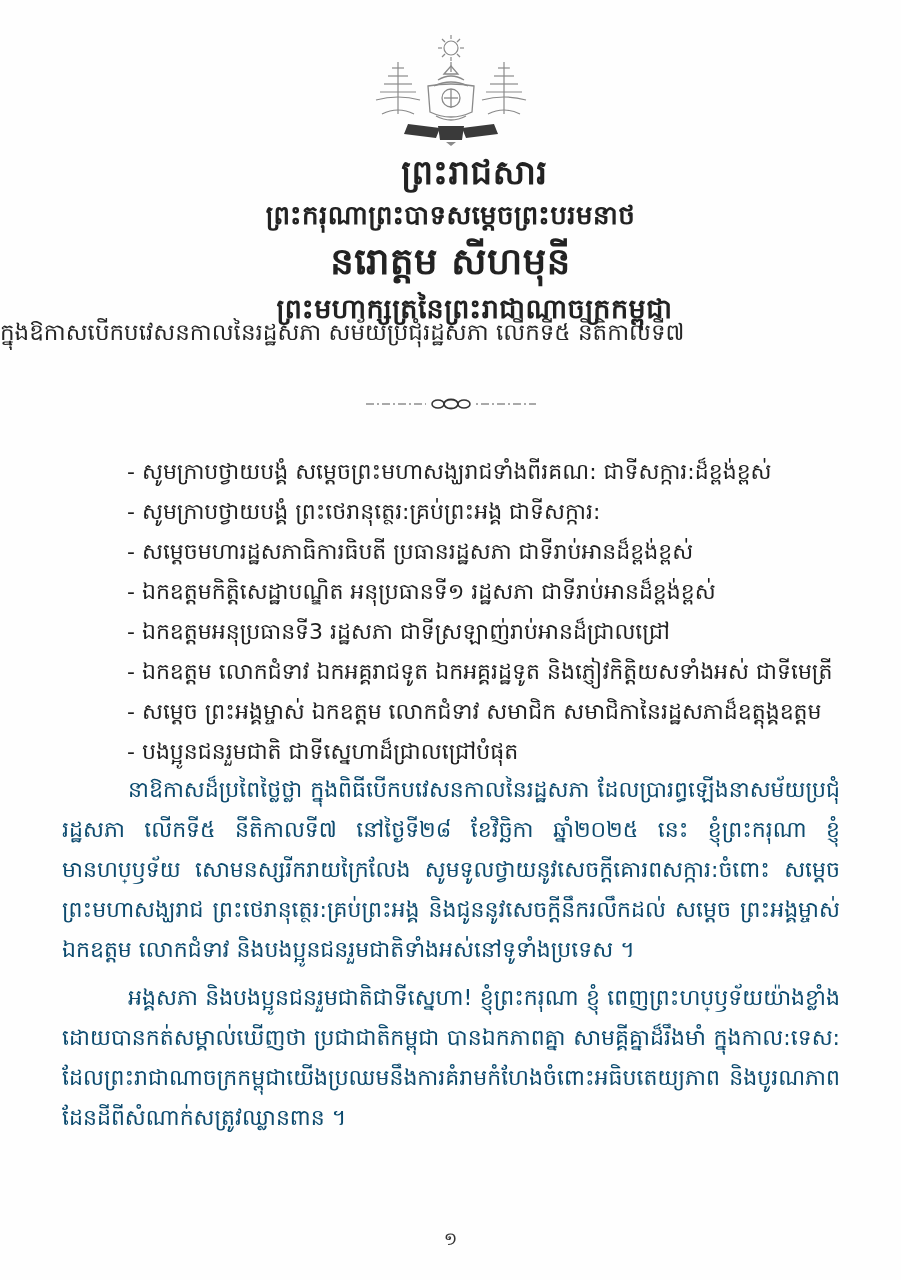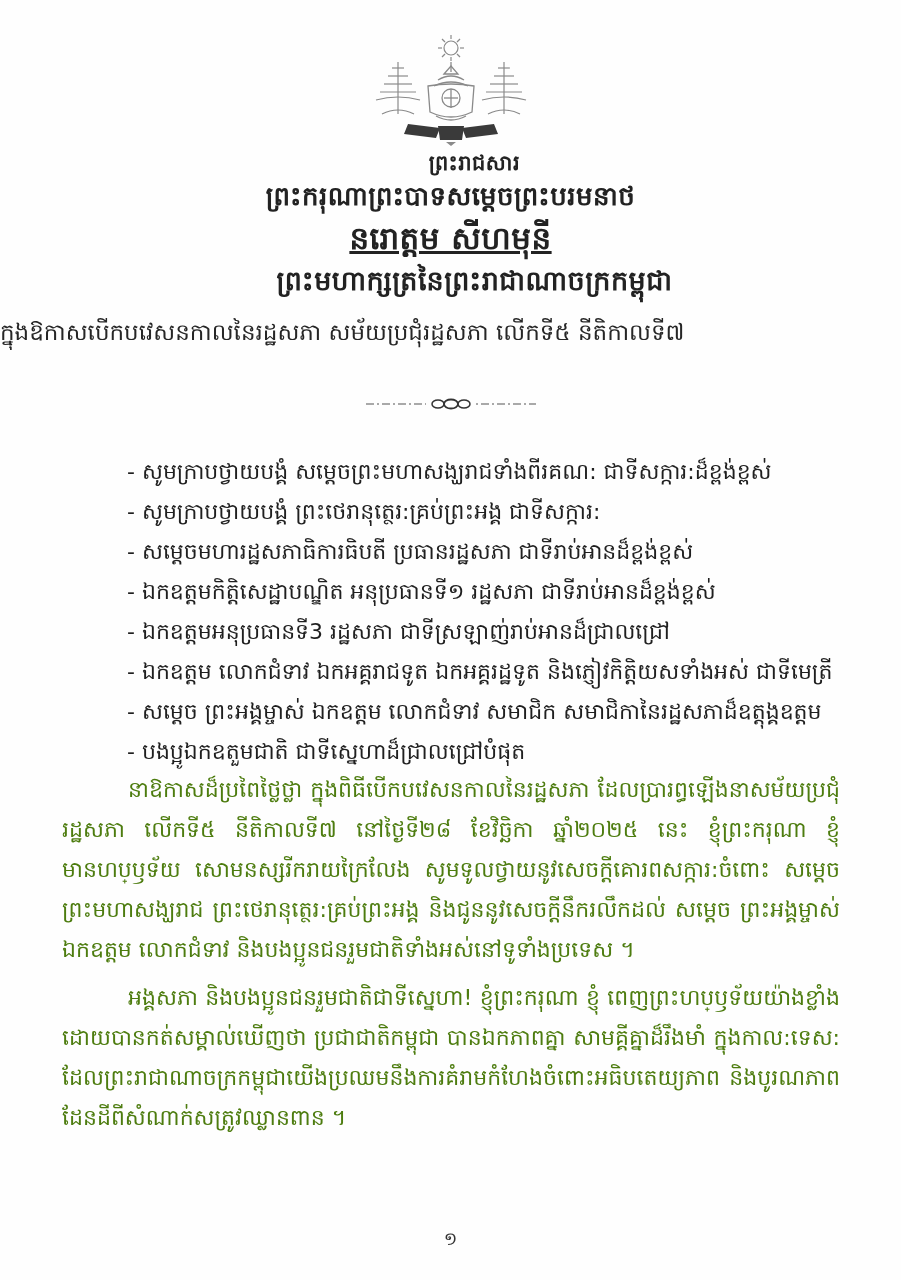--- a/index.html
+++ b/index.html
@@ -34,23 +34,23 @@
     left: 0;
     width: 100%;
     text-align: center;
   }
   .h-line {
     font-weight: bold;
     color: #222;
     letter-spacing: 0.5px;
     line-height: 1.45;
   }
-  .h-line.l1 { font-size: 21px; padding-left: 48px; }
+  .h-line.l1 { font-size: 34px; padding-left: 48px; }
   .h-line.l2 { font-size: 26px; }
-  .h-line.l3 { font-size: 31px; text-decoration: underline; }
+  .h-line.l3 { font-size: 37px; }
   .h-line.l4 { font-size: 27px; padding-left: 48px; }
   .subtitle-block {
     position: absolute;
     top: 312px;
     left: 0;
     width: 100%;
   }
   .sub-line {
     font-size: 23px;
     color: #262626;
@@ -77,21 +77,21 @@
     color: #1f1f1f;
     line-height: 40px;
     white-space: nowrap;
   }
   
   .para {
     position: absolute;
     left: 62px;
     width: 778px;
     font-size: 22px;
-    color: #4d7c0f;
+    color: #0c4a6e;
     line-height: 40px;
     text-align: justify;
     text-indent: 66px;
   }
   .para.p1 { top: 770px; }
   .para.p2 { top: 978px; }
   
   .page-number {
     position: absolute;
     bottom: 26px;
@@ -188,21 +188,21 @@
   </div>
 
   <div class="salutations">
     <div class="sal-line">- សូមក្រាបថ្វាយបង្គំ សម្តេចព្រះមហាសង្ឃរាជទាំងពីរគណ: ជាទីសក្ការ:ដ៏ខ្ពង់ខ្ពស់</div>
     <div class="sal-line">- សូមក្រាបថ្វាយបង្គំ ព្រះថេរានុត្ថេរ:គ្រប់ព្រះអង្គ ជាទីសក្ការ:</div>
     <div class="sal-line">- សម្តេចមហារដ្ឋសភាធិការធិបតី ប្រធានរដ្ឋសភា ជាទីរាប់អានដ៏ខ្ពង់ខ្ពស់</div>
     <div class="sal-line">- ឯកឧត្តមកិត្តិសេដ្ឋាបណ្ឌិត អនុប្រធានទី១ រដ្ឋសភា ជាទីរាប់អានដ៏ខ្ពង់ខ្ពស់</div>
     <div class="sal-line">- ឯកឧត្តមអនុប្រធានទី3 រដ្ឋសភា ជាទីស្រឡាញ់រាប់អានដ៏ជ្រាលជ្រៅ</div>
     <div class="sal-line">- ឯកឧត្តម លោកជំទាវ ឯកអគ្គរាជទូត ឯកអគ្គរដ្ឋទូត និងភ្ញៀវកិត្តិយសទាំងអស់ ជាទីមេត្រី</div>
     <div class="sal-line">- សម្តេច ព្រះអង្គម្ចាស់ ឯកឧត្តម លោកជំទាវ សមាជិក សមាជិកានៃរដ្ឋសភាដ៏ឧត្តុង្គឧត្តម</div>
-    <div class="sal-line">- បងប្អូឯកឧតួមជាតិ ជាទីស្នេហាដ៏ជ្រាលជ្រៅបំផុត</div>
+    <div class="sal-line">- បងប្អូនជនរួមជាតិ ជាទីស្នេហាដ៏ជ្រាលជ្រៅបំផុត</div>
   </div>
 
   <div class="para p1">នាឱកាសដ៏ប្រពៃថ្លៃថ្លា ក្នុងពិធីបើកបវេសនកាលនៃរដ្ឋសភា ដែលប្រារព្ធឡើងនាសម័យប្រជុំ រដ្ឋសភា លើកទី៥ នីតិកាលទី៧ នៅថ្ងៃទី២៨ ខែវិច្ឆិកា ឆ្នាំ២០២៥ នេះ ខ្ញុំព្រះករុណា ខ្ញុំ មានហប្ឫទ័យ សោមនស្សរីករាយក្រៃលែង សូមទូលថ្វាយនូវសេចក្តីគោរពសក្ការ:ចំពោះ សម្តេចព្រះមហាសង្ឃរាជ ព្រះថេរានុត្ថេរ:គ្រប់ព្រះអង្គ និងជូននូវសេចក្តីនឹករលឹកដល់ សម្តេច ព្រះអង្គម្ចាស់ ឯកឧត្តម លោកជំទាវ និងបងប្អូនជនរួមជាតិទាំងអស់នៅទូទាំងប្រទេស ។</div>
   <div class="para p2">អង្គសភា និងបងប្អូនជនរួមជាតិជាទីស្នេហា! ខ្ញុំព្រះករុណា ខ្ញុំ ពេញព្រះហប្ឫទ័យយ៉ាងខ្លាំង ដោយបានកត់សម្គាល់ឃើញថា ប្រជាជាតិកម្ពុជា បានឯកភាពគ្នា សាមគ្គីគ្នាដ៏រឹងមាំ ក្នុងកាល:ទេស: ដែលព្រះរាជាណាចក្រកម្ពុជាយើងប្រឈមនឹងការគំរាមកំហែងចំពោះអធិបតេយ្យភាព និងបូរណភាព ដែនដីពីសំណាក់សត្រូវឈ្លានពាន ។</div>
 
   <div class="page-number">១</div>
 
 </div>
 
 </body></html>

